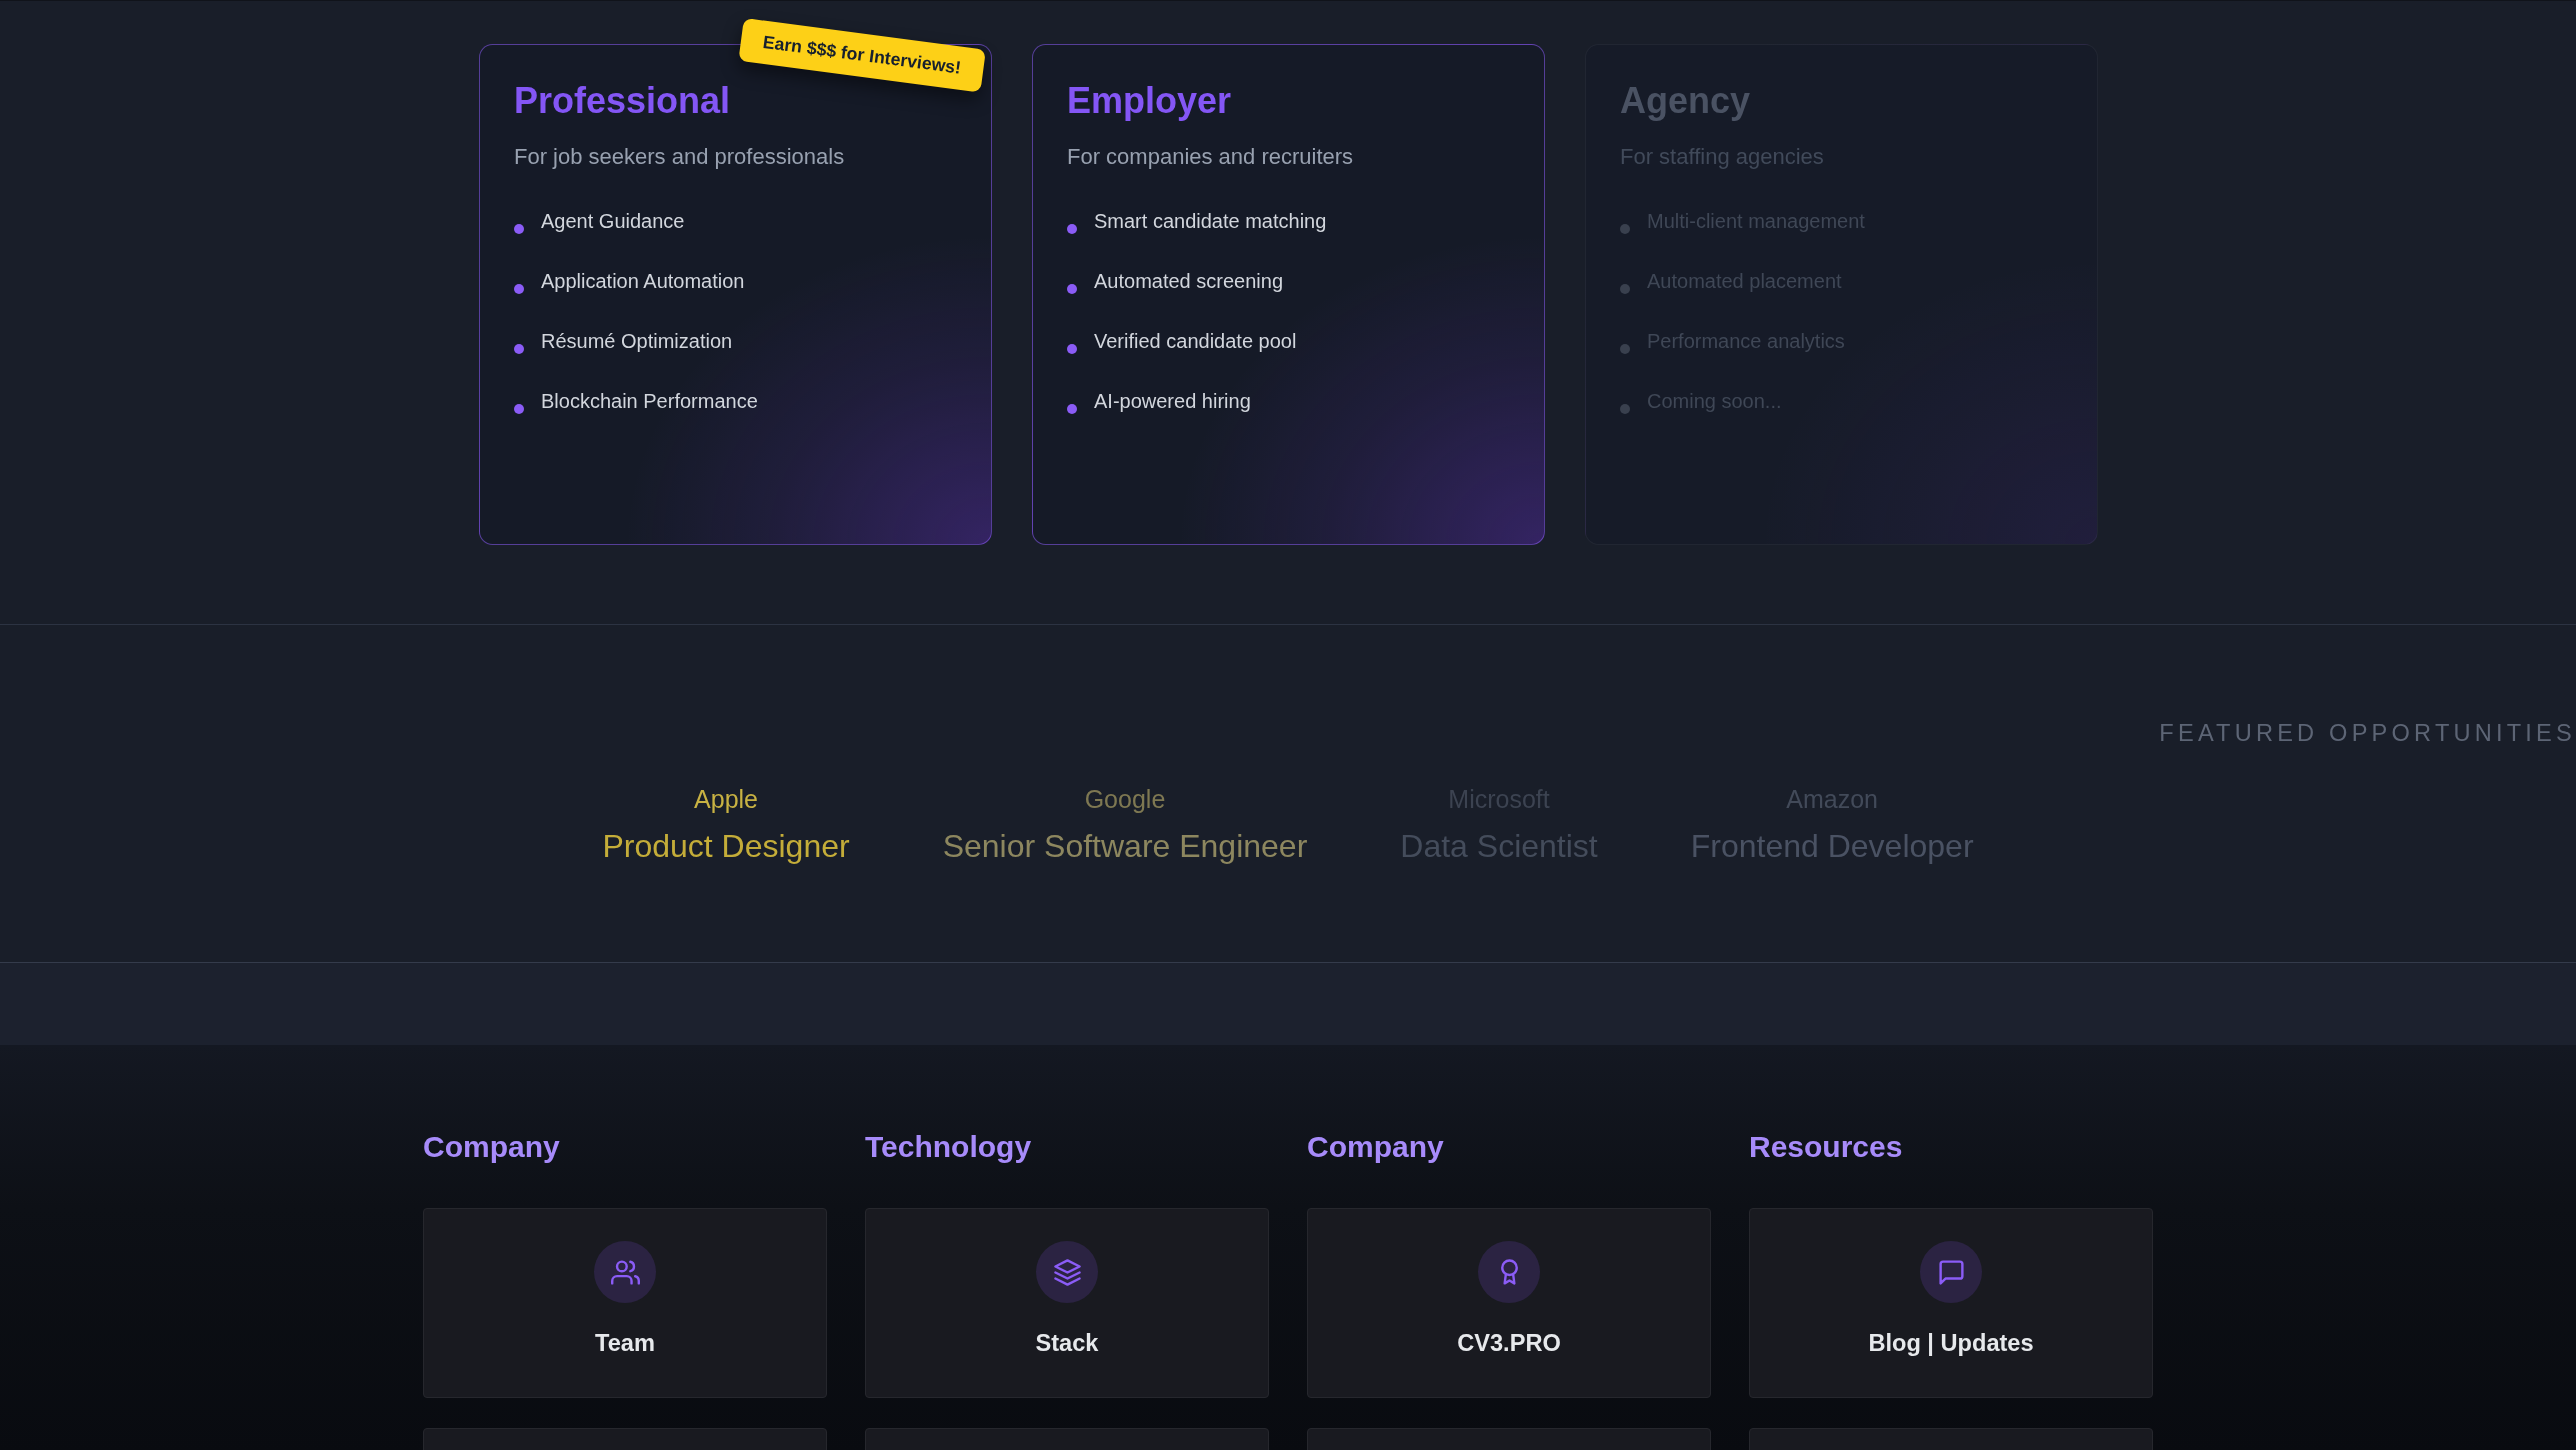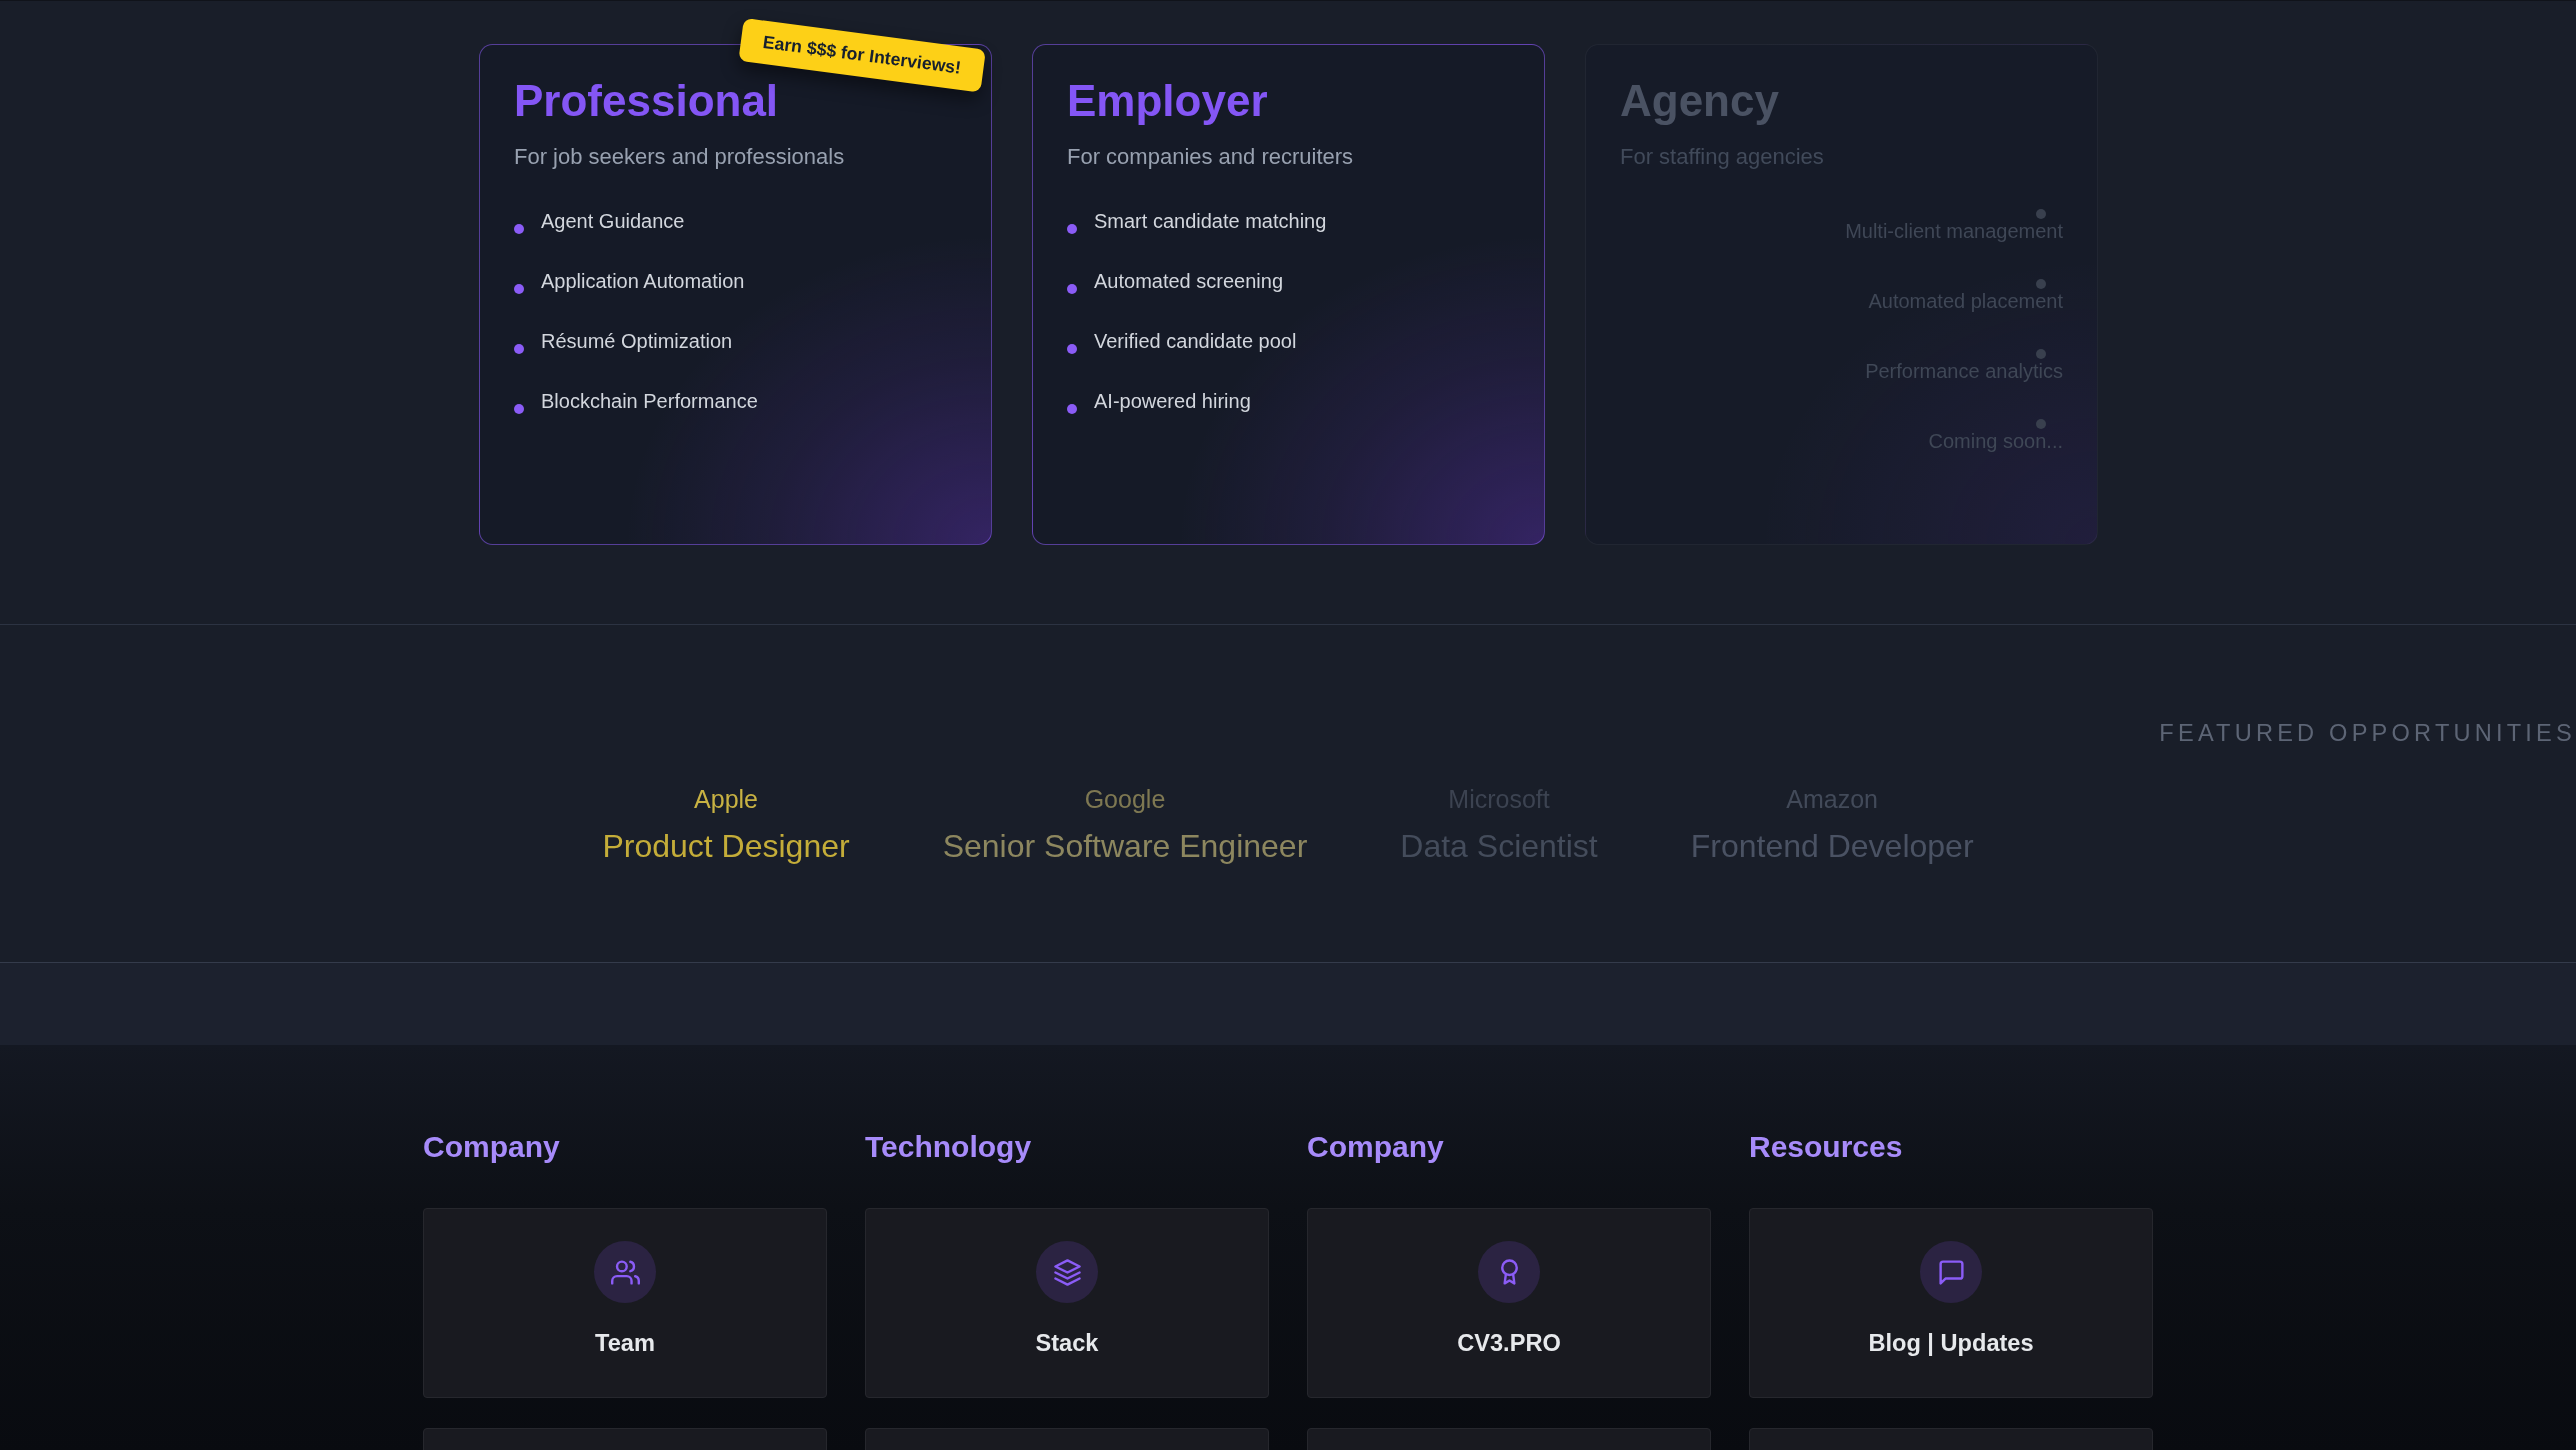--- a/index.html
+++ b/index.html
@@ -24,28 +24,28 @@
     background:
       radial-gradient(110% 95% at 100% 100%, rgba(124,58,237,0.30) 0%, rgba(124,58,237,0.10) 38%, rgba(21,26,39,0) 65%),
       #151a27;
   }
   .plan-card.disabled{
     border:1.7px solid rgba(255,255,255,0.05);
     background:
       radial-gradient(110% 95% at 100% 100%, rgba(124,58,237,0.10) 0%, rgba(21,26,39,0) 60%),
       #161b28;
   }
-  .plan-title{font-size:44px;font-weight:bold;color:#8456f5;line-height:42px;}
+  .plan-title{font-size:36px;font-weight:bold;color:#8456f5;line-height:42px;}
   .plan-card.disabled .plan-title{color:#4a5263;}
   .plan-sub{margin-top:22px;font-size:22px;color:#98a1b0;line-height:25px;}
   .plan-card.disabled .plan-sub{color:#414a5a;}
   .plan-features{margin-top:40px;}
   .plan-feature{display:flex;align-items:flex-end;font-size:20px;line-height:25px;color:#d2d6dd;margin-bottom:35px;}
   .bullet{width:10px;height:10px;border-radius:50%;background:#8b5cf6;margin-right:17px;flex:none;}
-  .plan-card.disabled .plan-feature{color:#3f4756;flex-direction:column;}
+  .plan-card.disabled .plan-feature{color:#3f4756;}
   .plan-card.disabled .bullet{background:#39404e;}
   .badge{
     position:absolute;left:744px;top:17px;transform:rotate(7.5deg);transform-origin:left top;
     background:#fdd017;color:#17202e;font-weight:bold;font-size:17.7px;
     padding:11px 22px;border-radius:8.4px;box-shadow:0 8.4px 18.5px rgba(0,0,0,0.45);
     z-index:5;white-space:nowrap;
   }
   
   .section-featured{
     height:338px;background:#191e29;box-sizing:border-box;text-align:center;

